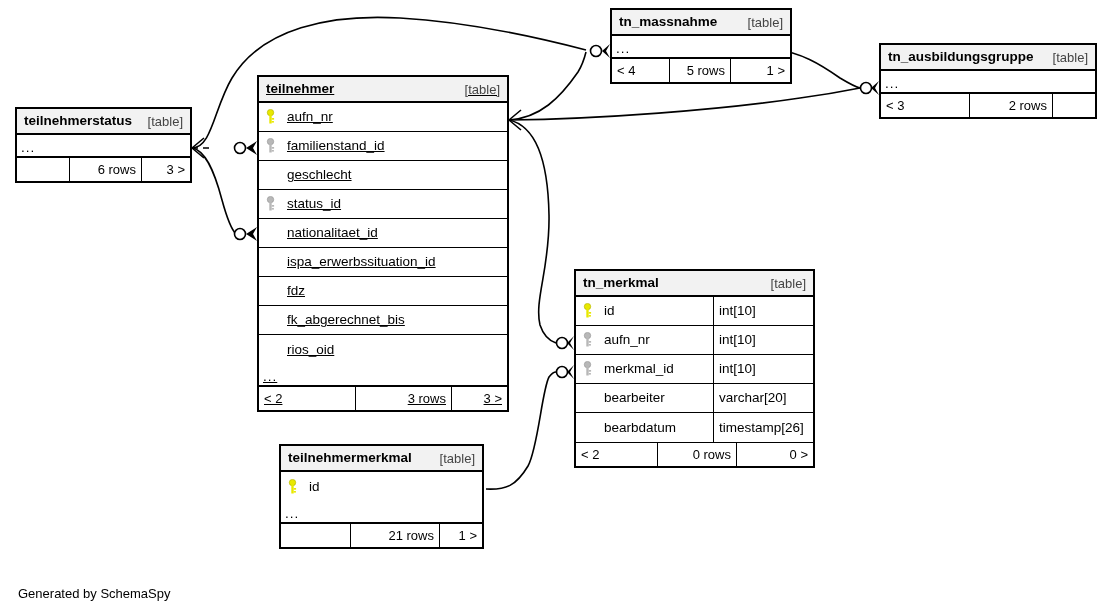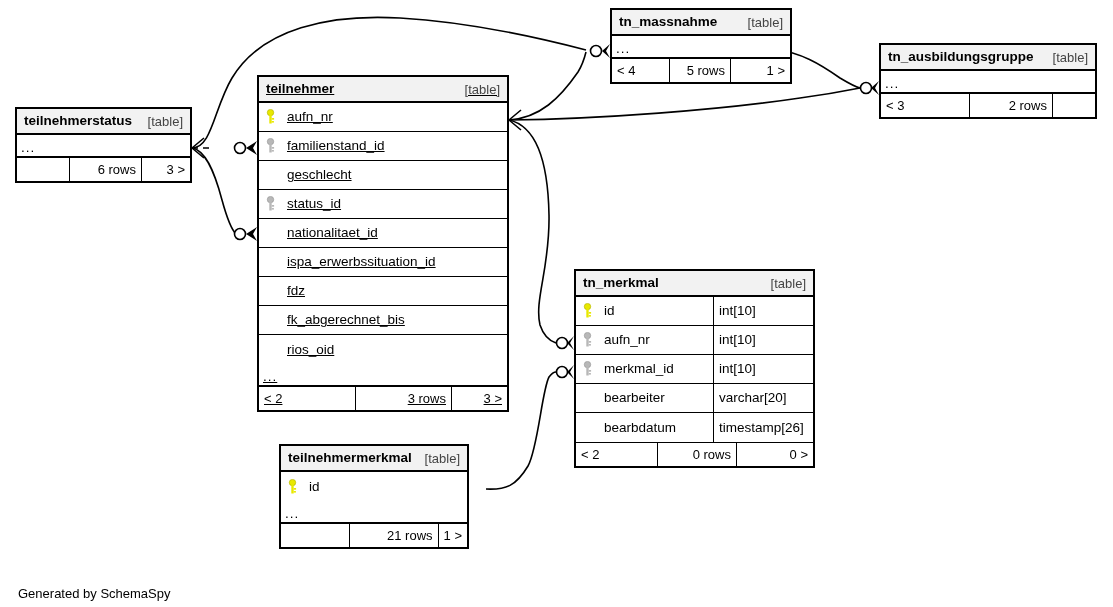--- a/index.html
+++ b/index.html
@@ -330,21 +330,21 @@
         <span class="tb-col-type" style="width:100px;">timestamp[26]</span>
       </div>
     </div>
     <div class="tb-footer">
       <div class="ft-left" style="width:62px;">&lt; 2</div>
       <div class="ft-mid" style="width:79px;margin-left:19px;">0 rows</div>
       <div class="ft-right" style="flex:1;">0 &gt;</div>
     </div>
   </div>
 
-  <div class="table-box" style="left:279px; top:444px; width:190px;">
+  <div class="table-box" style="left:279px; top:444px; width:205px;">
     <div class="tb-title">
       <span class="tname">teilnehmermerkmal</span>
       <span class="ttag">[table]</span>
     </div>
     <div>
       <div class="tb-row">
         <span class="keyslot">
           <svg width="9" height="16" viewBox="0 0 9 16">
               <circle cx="4.5" cy="3.6" r="3.2" fill="#e8e800" stroke="#b8b800" stroke-width="0.7"></circle>
               <rect x="3.3" y="5.5" width="2.4" height="9" fill="#e8e800"></rect>

